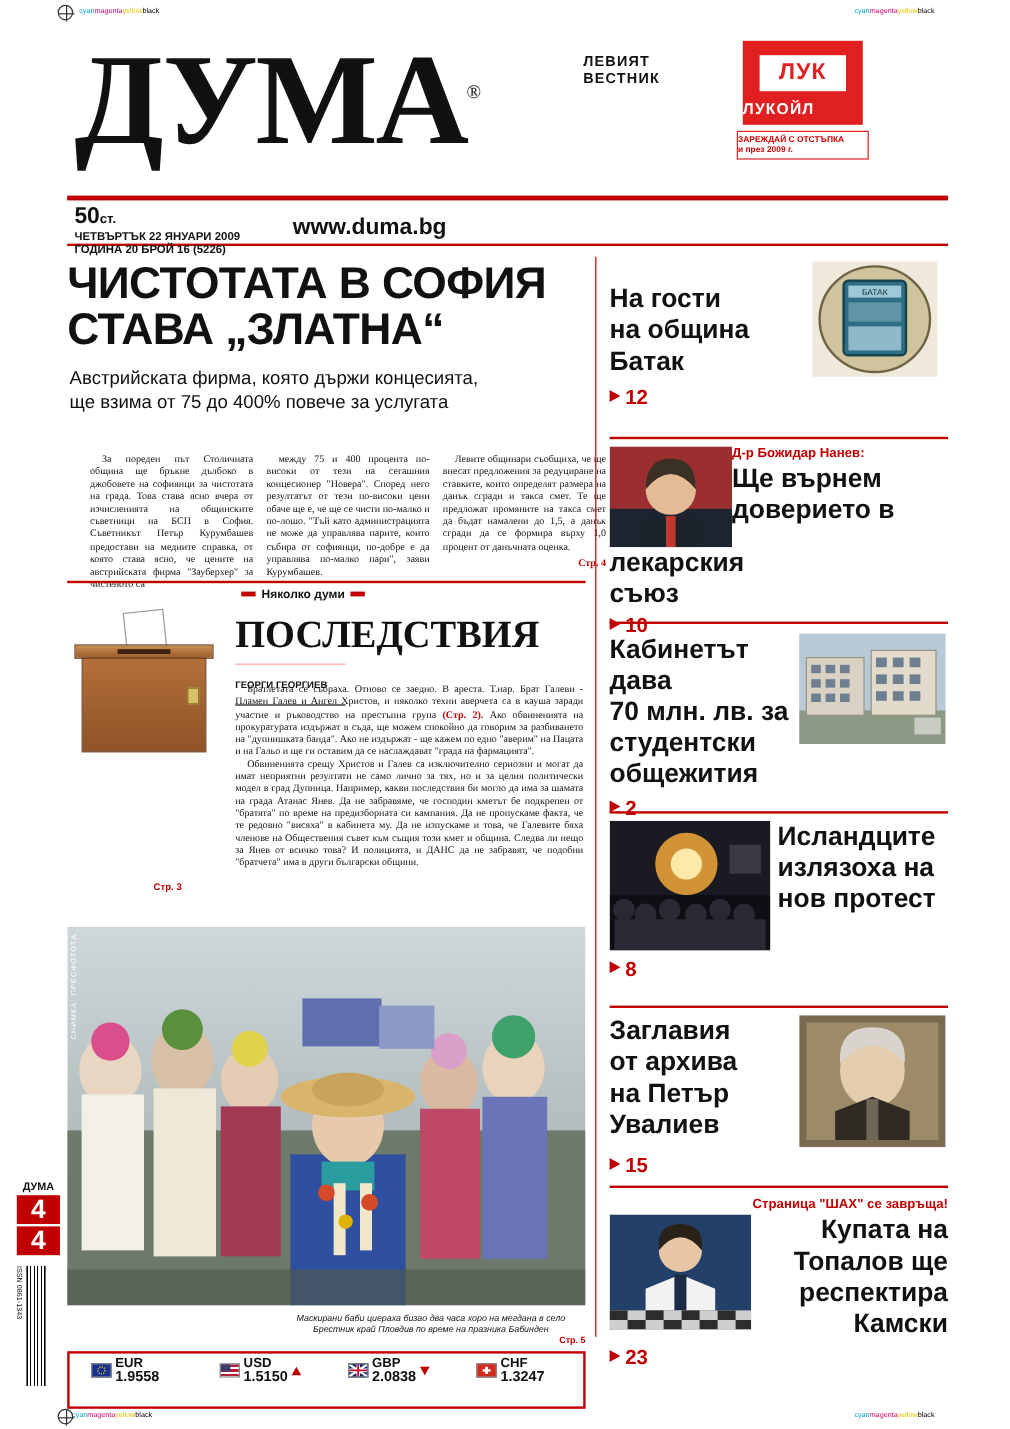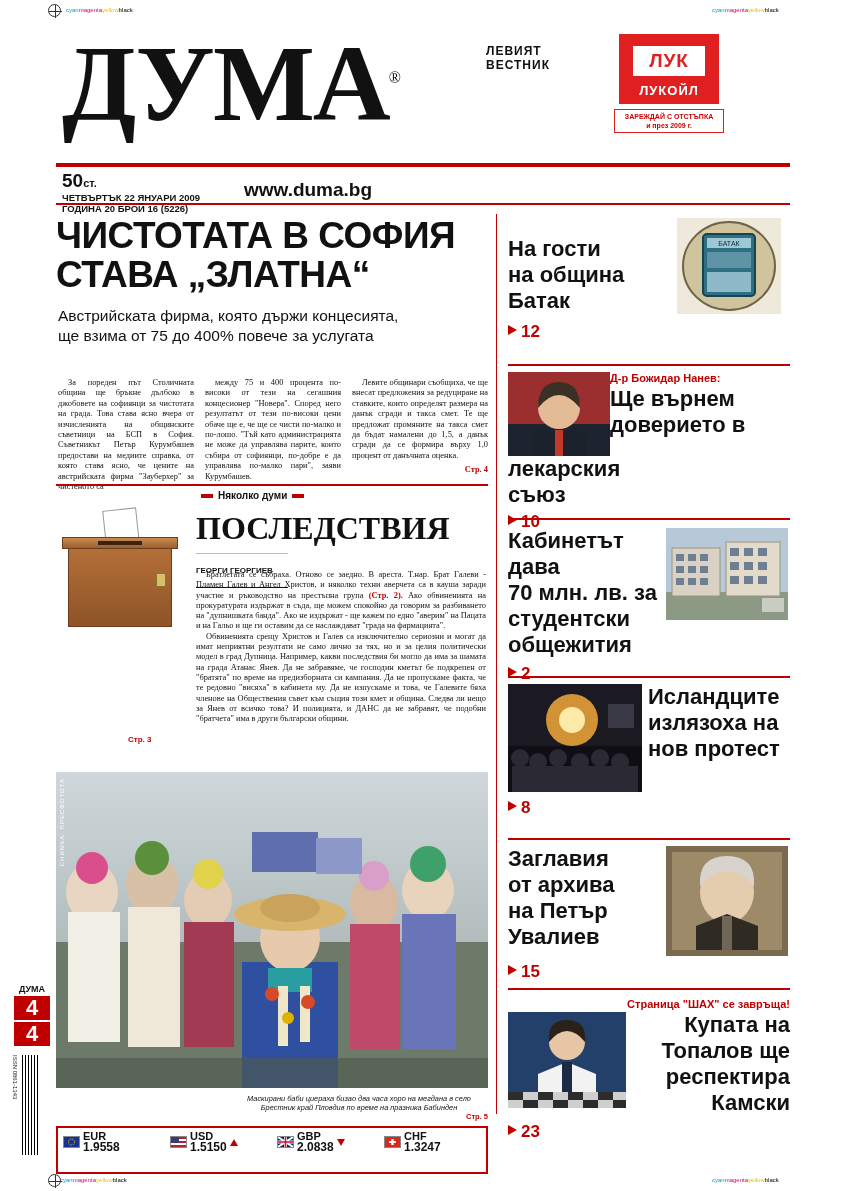--- a/index.html
+++ b/index.html
@@ -30,21 +30,21 @@
     letter-spacing:-2px;
   }
   .logo-reg { font-size:16px; vertical-align:super; font-weight:normal; }
   .logo-sub {
     position:absolute; left:486px; top:44px;
     font-family:"Liberation Sans",sans-serif; font-size:12px; font-weight:bold;
     line-height:14px; letter-spacing:1px; color:#111;
   }
 
   
-  .lukoil { position:absolute; left:614px; top:34px; width:110px; text-align:center; }
+  .lukoil { position:absolute; left:614px; top:34px; width:110px; text-align:left; }
   .lukoil-box { width:100px; height:70px; margin:0 auto; background:#e02020; position:relative; }
   .luk-white { position:absolute; left:14px; top:12px; width:72px; height:30px; background:#fff;
                display:flex; align-items:center; justify-content:center;
                font-family:"Liberation Sans",sans-serif; font-weight:bold; font-size:19px; color:#e02020; letter-spacing:1px; }
   .luk-name { position:absolute; left:0; bottom:6px; width:100%; color:#fff;
               font-family:"Liberation Sans",sans-serif; font-weight:bold; font-size:13px; letter-spacing:1px; }
   .luk-tag { margin-top:5px; background:#fff; border:1px solid #e02020; color:#c00; font-weight:bold;
              font-family:"Liberation Sans",sans-serif; font-size:7px; line-height:9px; padding:2px 0; }
 
   
@@ -61,21 +61,21 @@
   
   .lead-head {
     position:absolute; left:56px; top:216px; width:420px;
     font-family:"Liberation Sans",sans-serif; font-weight:bold;
     font-size:37px; line-height:39px; letter-spacing:-0.5px; color:#111;
   }
   .lead-sub {
     position:absolute; left:58px; top:306px; width:420px;
     font-family:"Liberation Sans",sans-serif; font-size:15.5px; line-height:20px; color:#111;
   }
-  .lead-cols { position:absolute; left:58px; top:378px; width:430px; display:flex; gap:11px; }
+  .lead-cols { position:absolute; left:75px; top:378px; width:430px; display:flex; gap:11px; }
   .lead-cols .col { width:136px; font-size:8.4px; line-height:10.4px; text-align:justify; }
   .lead-cols .col p { margin:0; text-indent:10px; }
   .ref { color:#c00000; font-weight:bold; }
   .ref-right { text-align:right; display:block; margin-top:4px; }
 
   
   .nyakolko { position:absolute; left:196px; top:490px; font-family:"Liberation Sans",sans-serif;
               font-size:10px; font-weight:bold; color:#111; }
   .nyakolko:before, .nyakolko:after { content:""; display:inline-block; width:12px; height:4px; background:#c00000; vertical-align:middle; margin:0 5px; }
   .posledstvia { position:absolute; left:196px; top:510px;
@@ -129,21 +129,21 @@
   .barcode .bars { position:absolute; left:10px; top:0; height:100px; width:16px;
      background:repeating-linear-gradient(90deg,#000 0 1px,#fff 1px 3px,#000 3px 4px,#fff 4px 6px); }
   .barcode .txt { position:absolute; left:0; top:0; writing-mode:vertical-rl; font-size:6px;
      font-family:"Liberation Sans",sans-serif; }
 
   
   .curr { position:absolute; left:56px; top:1126px; width:432px; height:48px; border:2px solid #c00000; }
   .curr-head { background:#c00000; color:#fff; font-family:"Liberation Sans",sans-serif; font-weight:bold;
                font-size:12px; text-align:center; padding:2px 0; }
   .curr-row { display:flex; height:28px; align-items:center; }
-  .curr-cell { flex:1; display:flex; align-items:center; gap:3px; padding-left:5px;
+  .curr-cell { flex:1; display:flex; align-items:center; gap:3px; padding-left:18px;
                font-family:"Liberation Sans",sans-serif; font-size:10px; font-weight:bold; }
   .curr-cell .code { font-size:11px; }
   .curr-cell .val { font-size:12px; }
   .flag { width:17px; height:12px; border:1px solid #888; flex:0 0 auto; position:relative; }
   .tri-up { width:0;height:0;border-bottom:7px solid #c00000;border-left:4px solid transparent;border-right:4px solid transparent; }
   .tri-dn { width:0;height:0;border-top:7px solid #c00000;border-left:4px solid transparent;border-right:4px solid transparent; }
   .cur-stack { display:flex; flex-direction:column; line-height:11px; }
 
   .sep-v { position:absolute; background:#c00000; width:1px; }
 </style>

